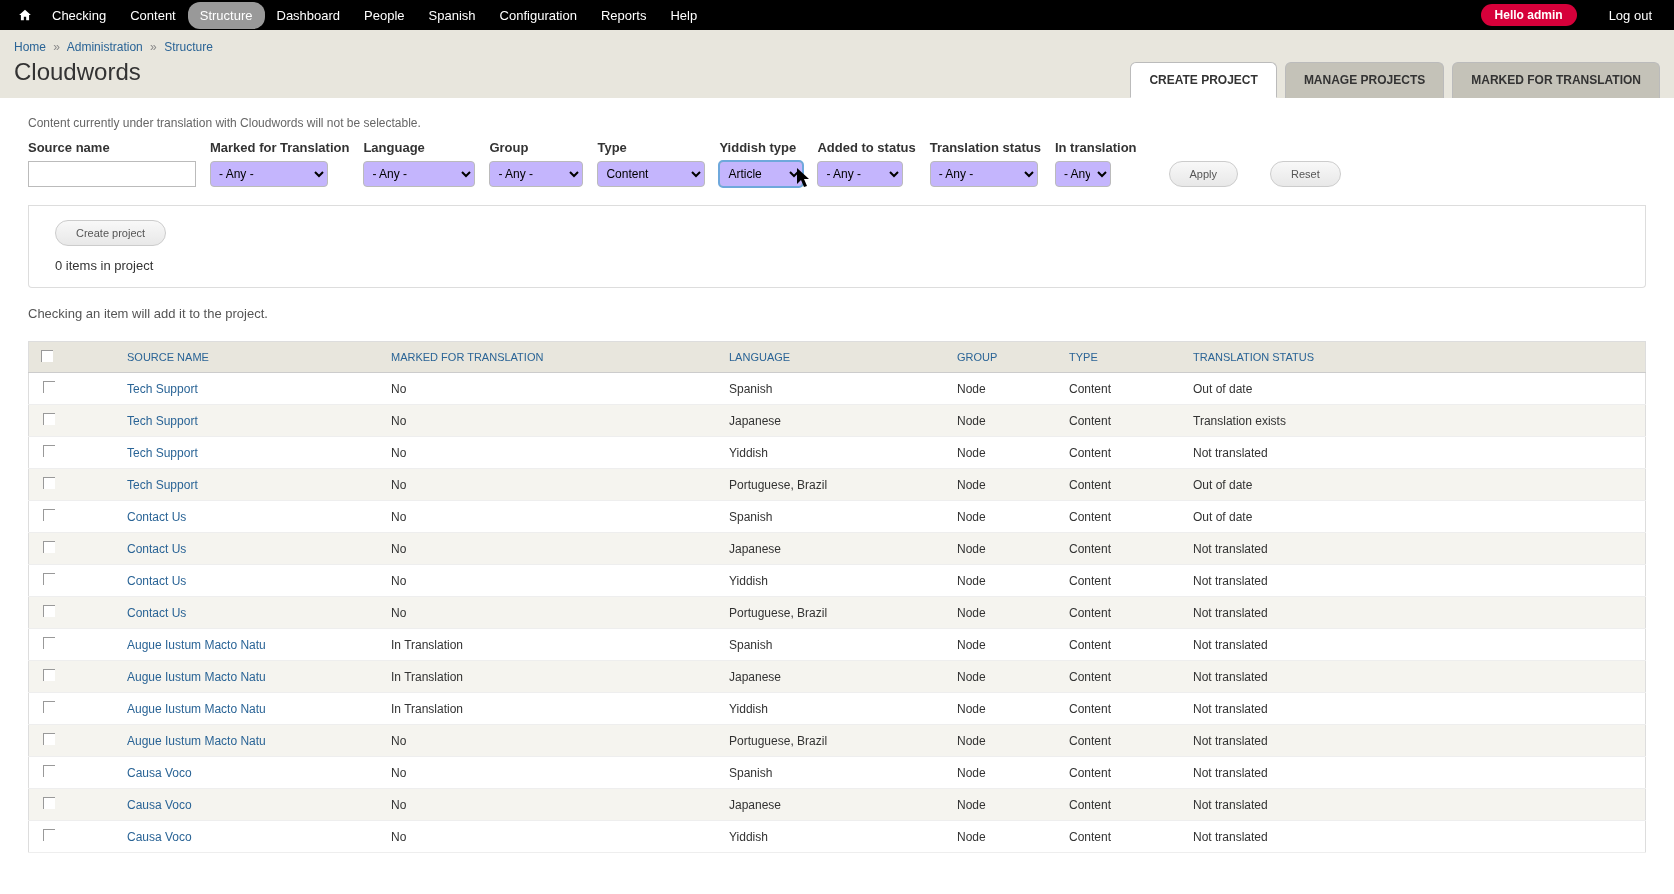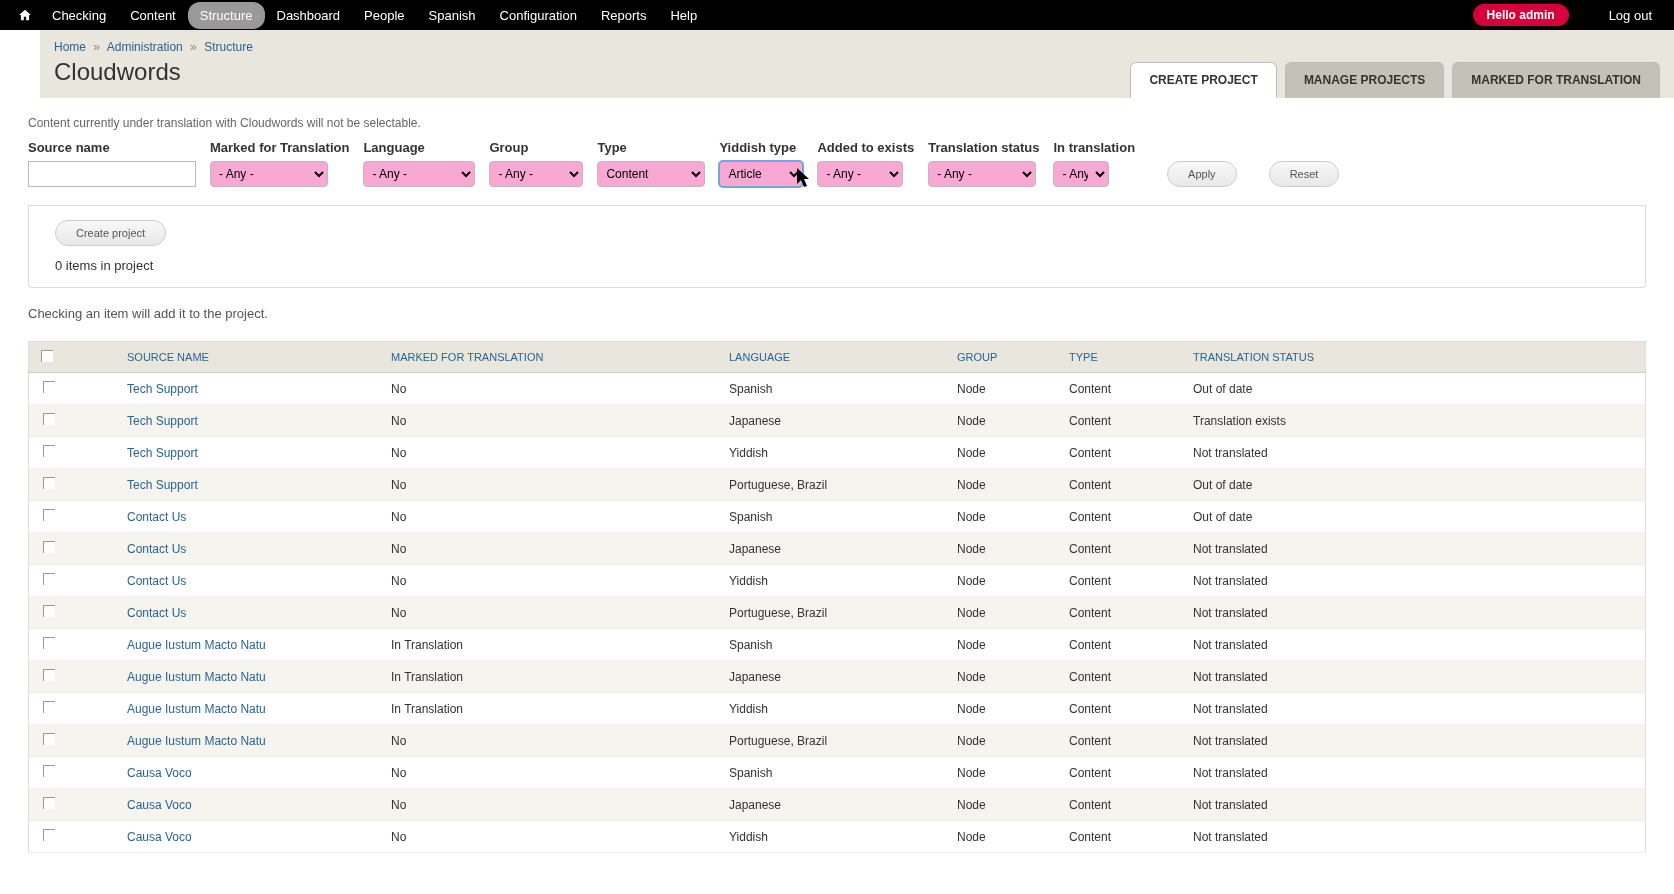--- a/index.html
+++ b/index.html
@@ -1,48 +1,48 @@
 <!DOCTYPE html>
 <html><head>
 <meta charset="utf-8">
 <style>
 * { margin: 0; padding: 0; box-sizing: border-box; }
 body { font-family: "Lucida Grande", "Helvetica Neue", Arial, sans-serif; font-size: 13px; background: #fff; color: #333; }
 
 
 .admin-toolbar { background: #000; height: 30px; display: flex; align-items: center; padding: 0 10px; }
 .admin-toolbar .left { display: flex; align-items: center; gap: 0; }
-.admin-toolbar .right { margin-left: auto; display: flex; align-items: center; gap: 28px; }
+.admin-toolbar .right { margin-left: auto; display: flex; align-items: center; gap: 20px; }
 .admin-toolbar a { color: #fff; text-decoration: none; font-size: 13px; padding: 6px 12px; display: inline-block; }
 .admin-toolbar a.active { background: #999; border-radius: 12px; }
 .admin-toolbar .home-icon { display: inline-flex; align-items: center; padding: 6px 8px; }
 .admin-toolbar .home-icon svg { width: 14px; height: 14px; fill: #fff; }
 .admin-toolbar .hello-badge { background: #d6003a; color: #fff; border-radius: 12px; padding: 4px 14px; font-size: 12px; font-weight: bold; }
 
 
-.header-region { background: #e8e6dd; padding: 10px 14px 0 14px; position: relative; height: 68px; margin-left: 40px; }
+.header-region { background: #e8e6dd; padding: 10px 14px 0 14px; position: relative; height: 68px; }
 .breadcrumb { font-size: 12px; color: #888; }
 .breadcrumb a { color: #2a6496; text-decoration: none; }
 .breadcrumb .sep { color: #888; margin: 0 4px; }
 .page-title { font-size: 24px; color: #333; font-weight: normal; margin-top: 4px; }
 
 
 .page-tabs { position: absolute; bottom: 0; right: 14px; display: flex; gap: 8px; }
 .page-tabs .tab { background: #c4c2b8; color: #333; font-size: 12px; font-weight: bold; padding: 10px 18px; border-radius: 6px 6px 0 0; text-decoration: none; border: 1px solid #bbb; border-bottom: none; }
 .page-tabs .tab.active { background: #fff; border: 1px solid #bbb; border-bottom: 1px solid #fff; }
 
 
 .content { padding: 18px 28px; }
 .help-text { color: #666; font-size: 12px; margin-bottom: 10px; }
 
 
 .filters { display: flex; align-items: flex-end; gap: 14px; flex-wrap: nowrap; border-bottom: 1px solid #ddd; padding-bottom: 18px; margin-bottom: 0; }
 .filter-item label { display: block; font-size: 13px; font-weight: bold; color: #333; margin-bottom: 6px; }
 .filter-item input[type=text] { width: 168px; height: 26px; border: 1px solid #bbb; padding: 2px 6px; font-size: 12px; }
-.filter-item select { height: 26px; border: 1px solid #bbb; background: #f9a8d4; font-size: 12px; padding: 2px 4px; border-radius: 4px; }
+.filter-item select { height: 26px; border: 1px solid #bbb; background: #c4b5fd; font-size: 12px; padding: 2px 4px; border-radius: 4px; }
 .filter-item select.highlight { outline: 2px solid #6fa8dc; outline-offset: -1px; }
 .sel-w1 { width: 118px; }
 .sel-w2 { width: 112px; }
 .sel-w3 { width: 94px; }
 .sel-w4 { width: 108px; }
 .sel-w5 { width: 84px; }
 .sel-w6 { width: 86px; }
 .sel-w7 { width: 56px; }
 
 .btn { background: linear-gradient(#f8f8f8, #e8e8e8); border: 1px solid #ccc; border-radius: 14px; padding: 6px 20px; font-size: 11px; color: #555; cursor: pointer; }
@@ -143,21 +143,21 @@
       <select class="sel-w4"><option>Content</option></select>
     </div>
     <div class="filter-item" style="position:relative;">
       <label>Yiddish type</label>
       <select class="sel-w5 highlight"><option>Article</option></select>
       <svg class="cursor" style="left:78px; top:28px;" viewBox="0 0 16 22">
           <path d="M0 0 L0 16 L4 12 L7 19 L10 18 L7 11 L12 11 Z" fill="#000"></path>
         </svg>
     </div>
     <div class="filter-item">
-      <label>Added to exists</label>
+      <label>Added to status</label>
       <select class="sel-w6"><option>- Any -</option></select>
     </div>
     <div class="filter-item">
       <label>Translation status</label>
       <select class="sel-w4"><option>- Any -</option></select>
     </div>
     <div class="filter-item">
       <label>In translation</label>
       <select class="sel-w7"><option>- Any -</option></select>
     </div>

